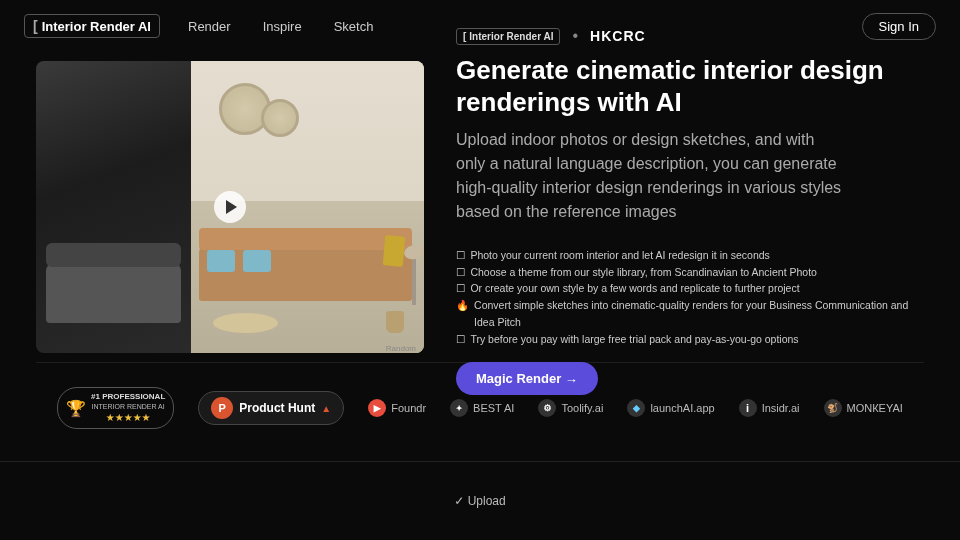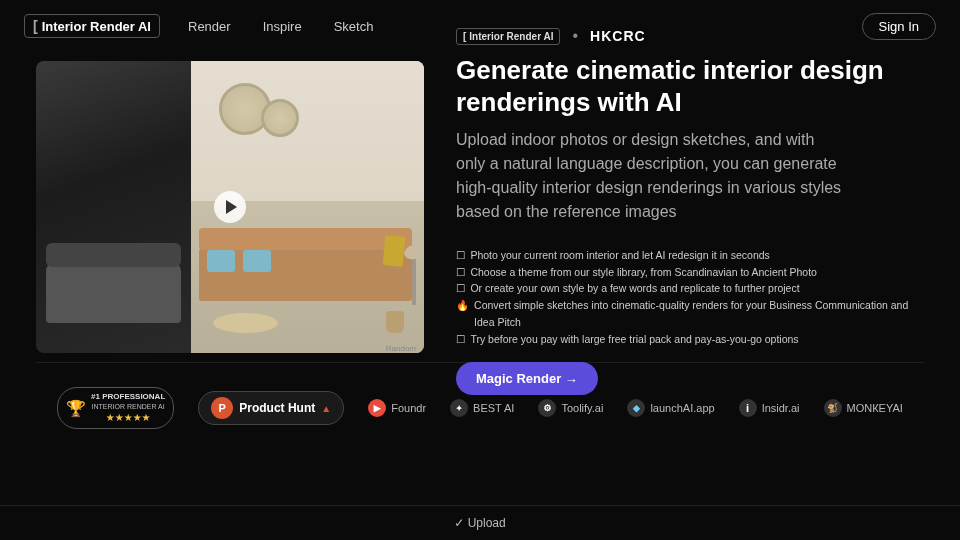--- a/index.html
+++ b/index.html
@@ -381,21 +381,21 @@
       color: #da552f;
       font-size: 10px;
     }
 
     
     .bottom-tabs {
       display: flex;
       align-items: center;
       justify-content: center;
       gap: 0;
-      padding: 4px 0;
+      padding: 26px 0;
       border-top: 1px solid #222;
       position: absolute;
       bottom: 0;
       left: 0; right: 0;
       background: #0a0a0a;
     }
     .tab-item {
       padding: 6px 32px;
       font-size: 12px;
       color: #bbb;

